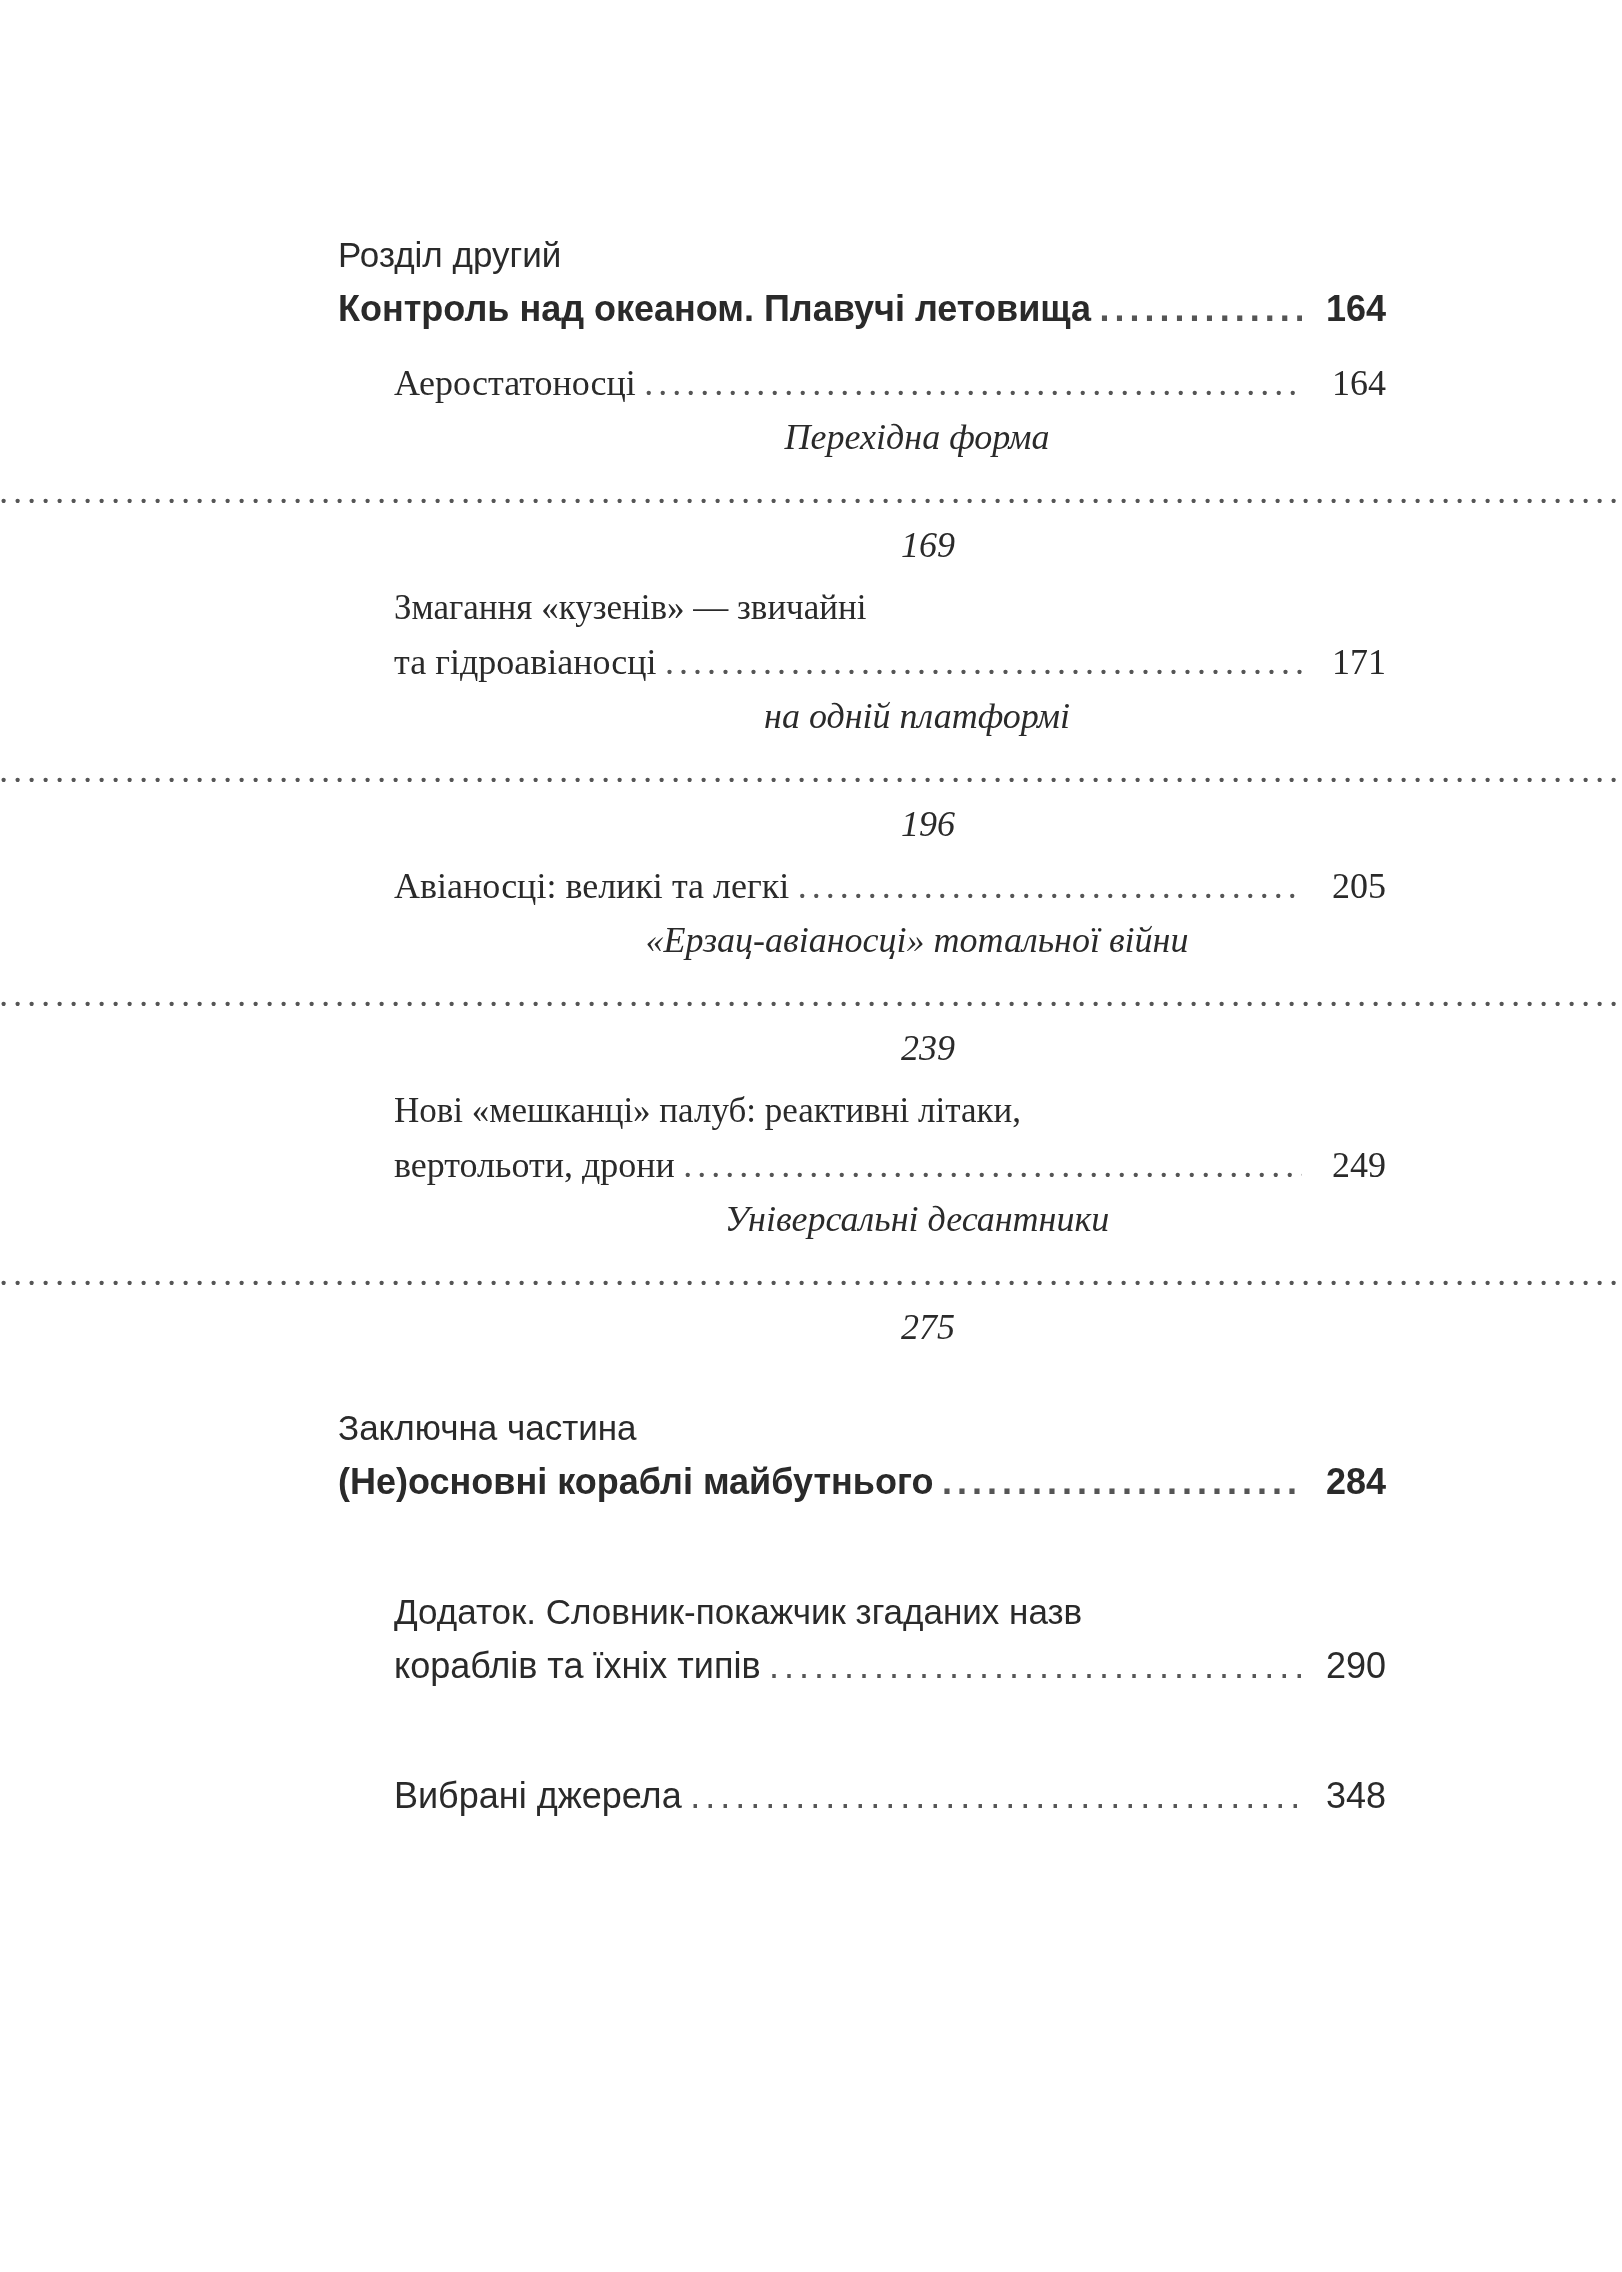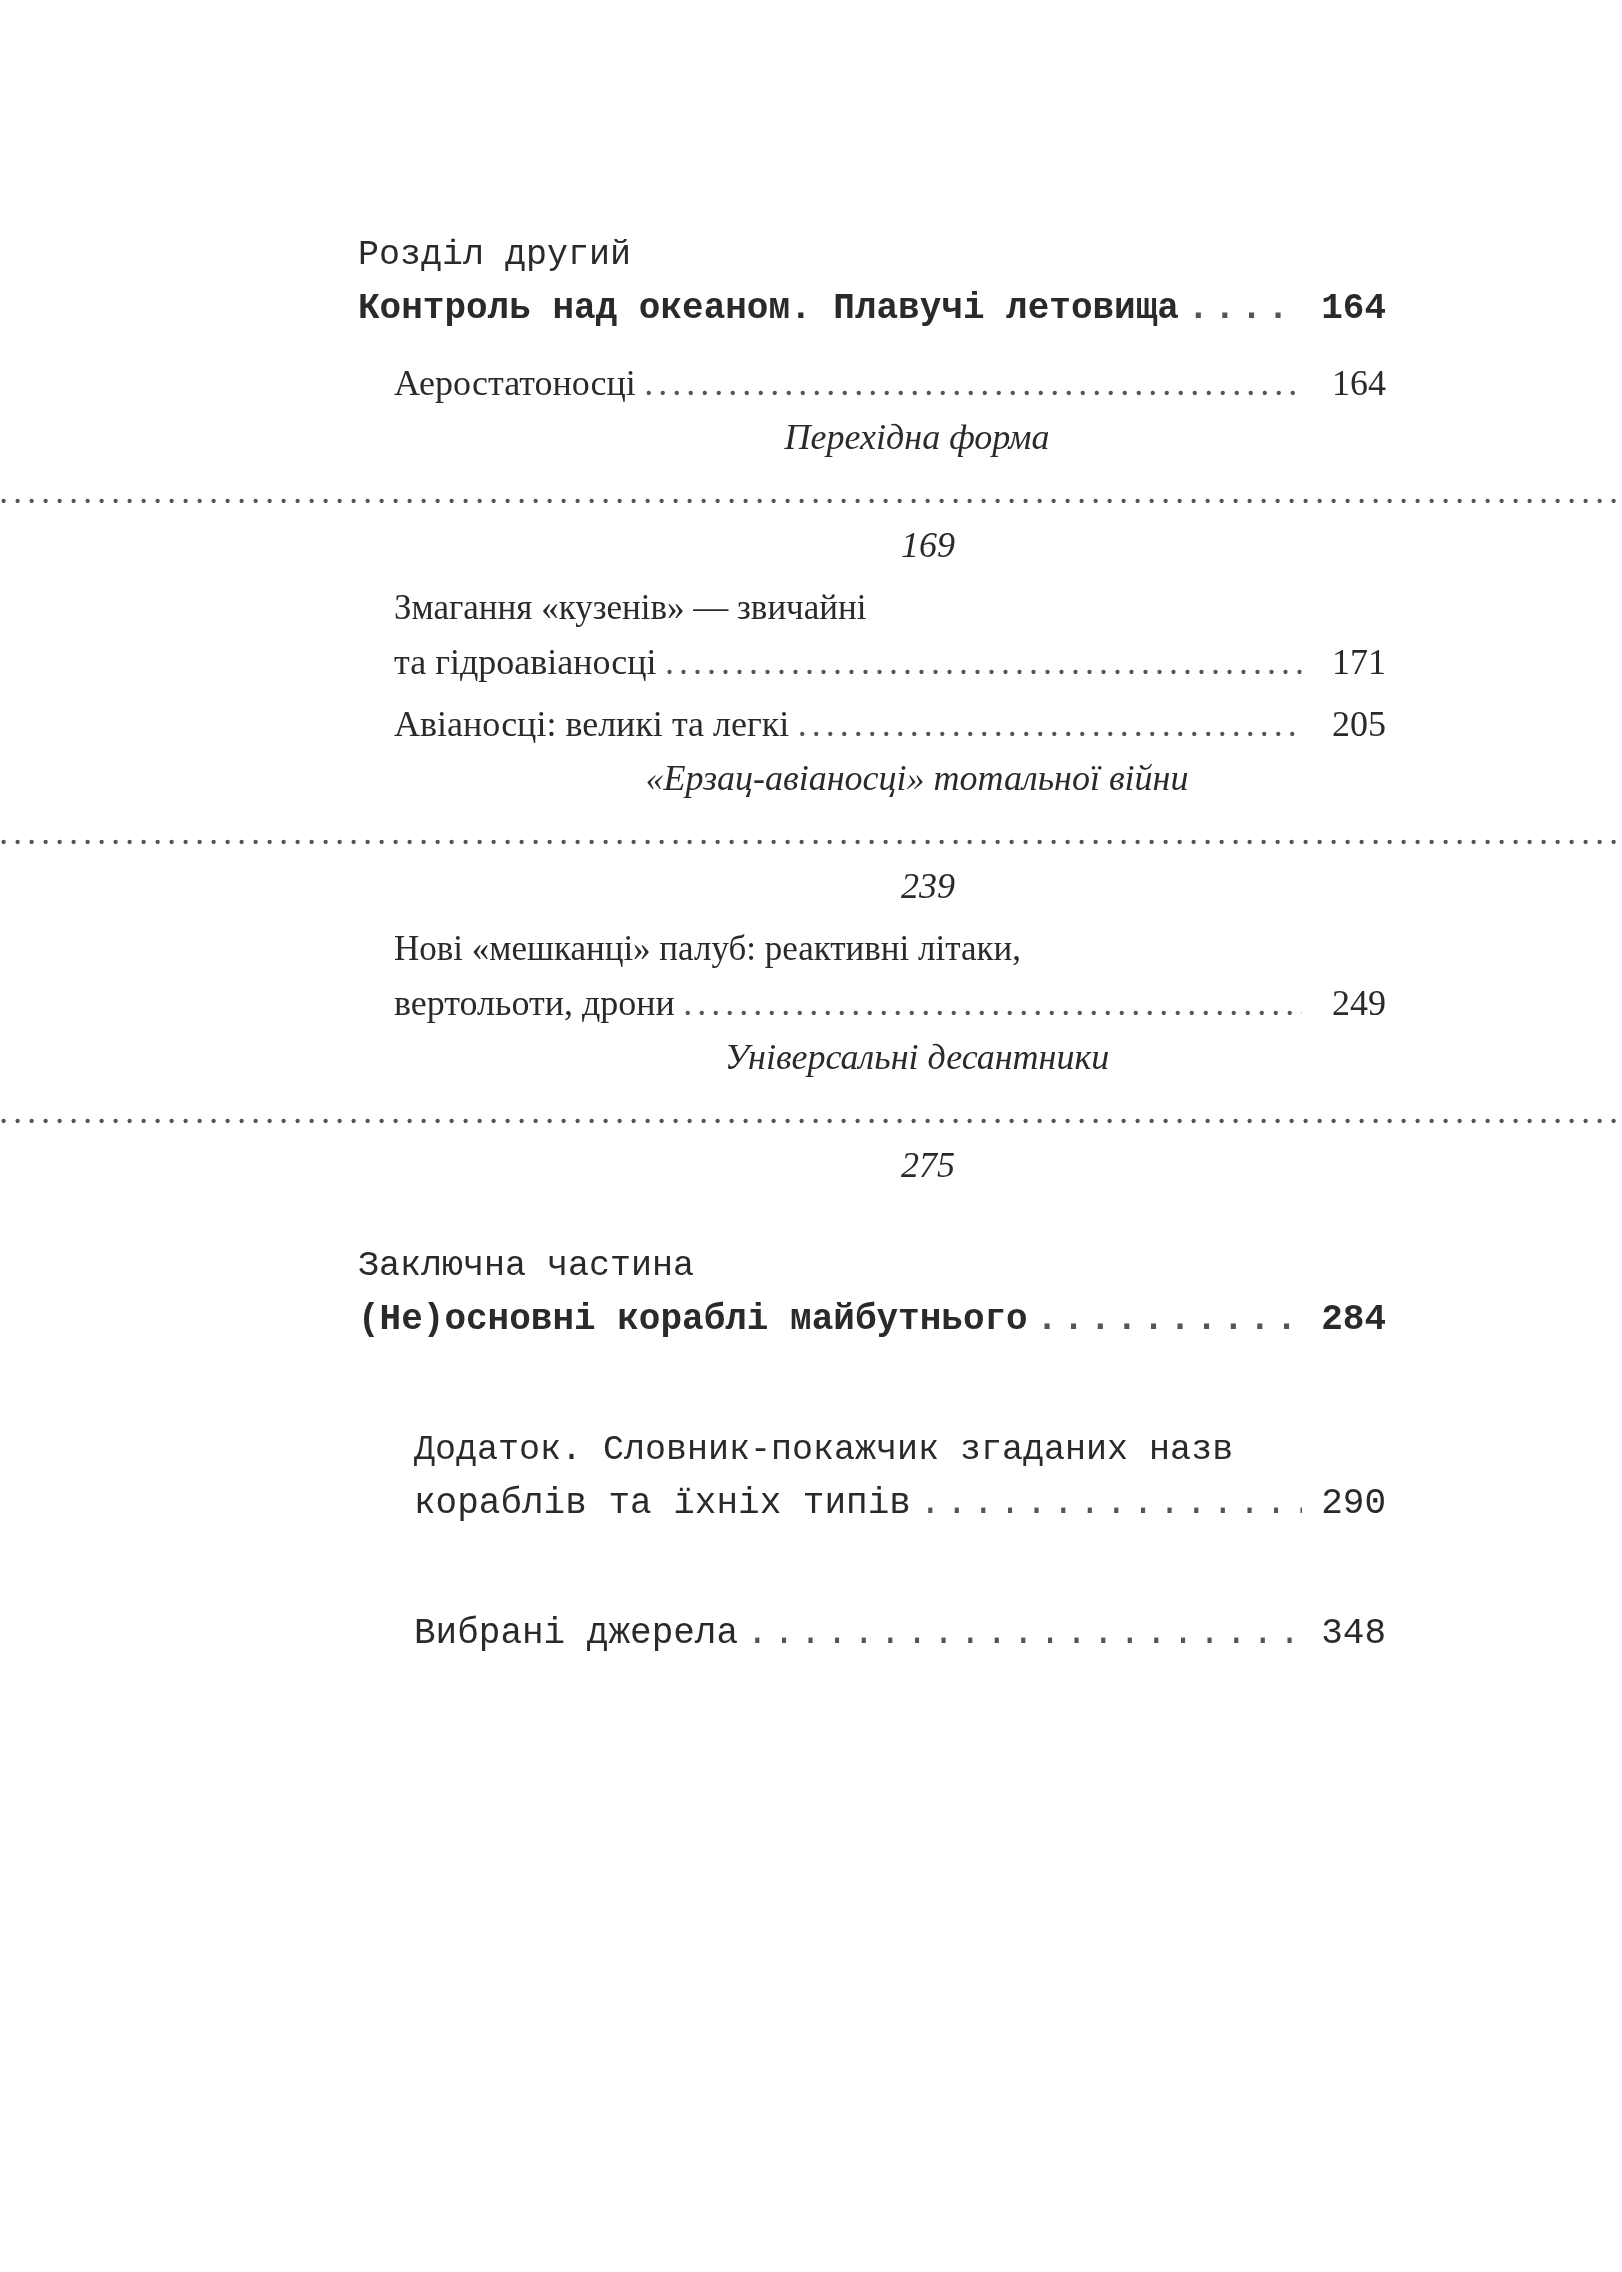--- a/index.html
+++ b/index.html
@@ -6,21 +6,21 @@
   body {
     width: 1623px; height: 2273px; position: relative; overflow: hidden;
     font-family: "Liberation Serif", serif; color: #2a2a2a;
   }
   .page { position: absolute; left: 338px; top: 228px; width: 1048px; }
   .row { display: flex; align-items: center; font-size: 36px; line-height: 54px; }
   .row .t { white-space: nowrap; }
   .row .d { flex: 1; overflow: hidden; white-space: nowrap; margin: 0 8.5px; letter-spacing: 5px; color: #555; }
   .row .d::after { content: "....................................................................................................................................................................."; }
   .row .p { width: 76px; text-align: right; }
-  .sans { font-family: Liberation Mono, monospace; margin-left: 20px; }
+  .sans { font-family: Liberation Sans, sans-serif; }
   .bold { font-weight: bold; }
   .ital { font-style: italic; }
   .lvl1 { padding-left: 56px; }
   .lvl2 { padding-left: 110px; flex-direction: column; }
   .plain { font-size: 35px; line-height: 54px; }
 </style>
 </head>
 <body>
 
 <div class="page">
@@ -42,20 +42,25 @@
       <span class="d"></span>
       <span class="p">169</span>
   </div>
 
   <div style="height:8.5px"></div>
   <div class="plain lvl1">Змагання «кузенів» — звичайні</div>
   <div class="row lvl1">
     <span class="t">та гідроавіаносці</span>
       <span class="d"></span>
       <span class="p">171</span>
+  </div>
+  <div class="row lvl2 ital">
+    <span class="t">на одній платформі</span>
+      <span class="d"></span>
+      <span class="p">196</span>
   </div>
 
   <div style="height:8.5px"></div>
   <div class="row lvl1">
     <span class="t">Авіаносці: великі та легкі</span>
       <span class="d"></span>
       <span class="p">205</span>
   </div>
   <div class="row lvl2 ital">
     <span class="t">«Ерзац-авіаносці» тотальної війни</span>

